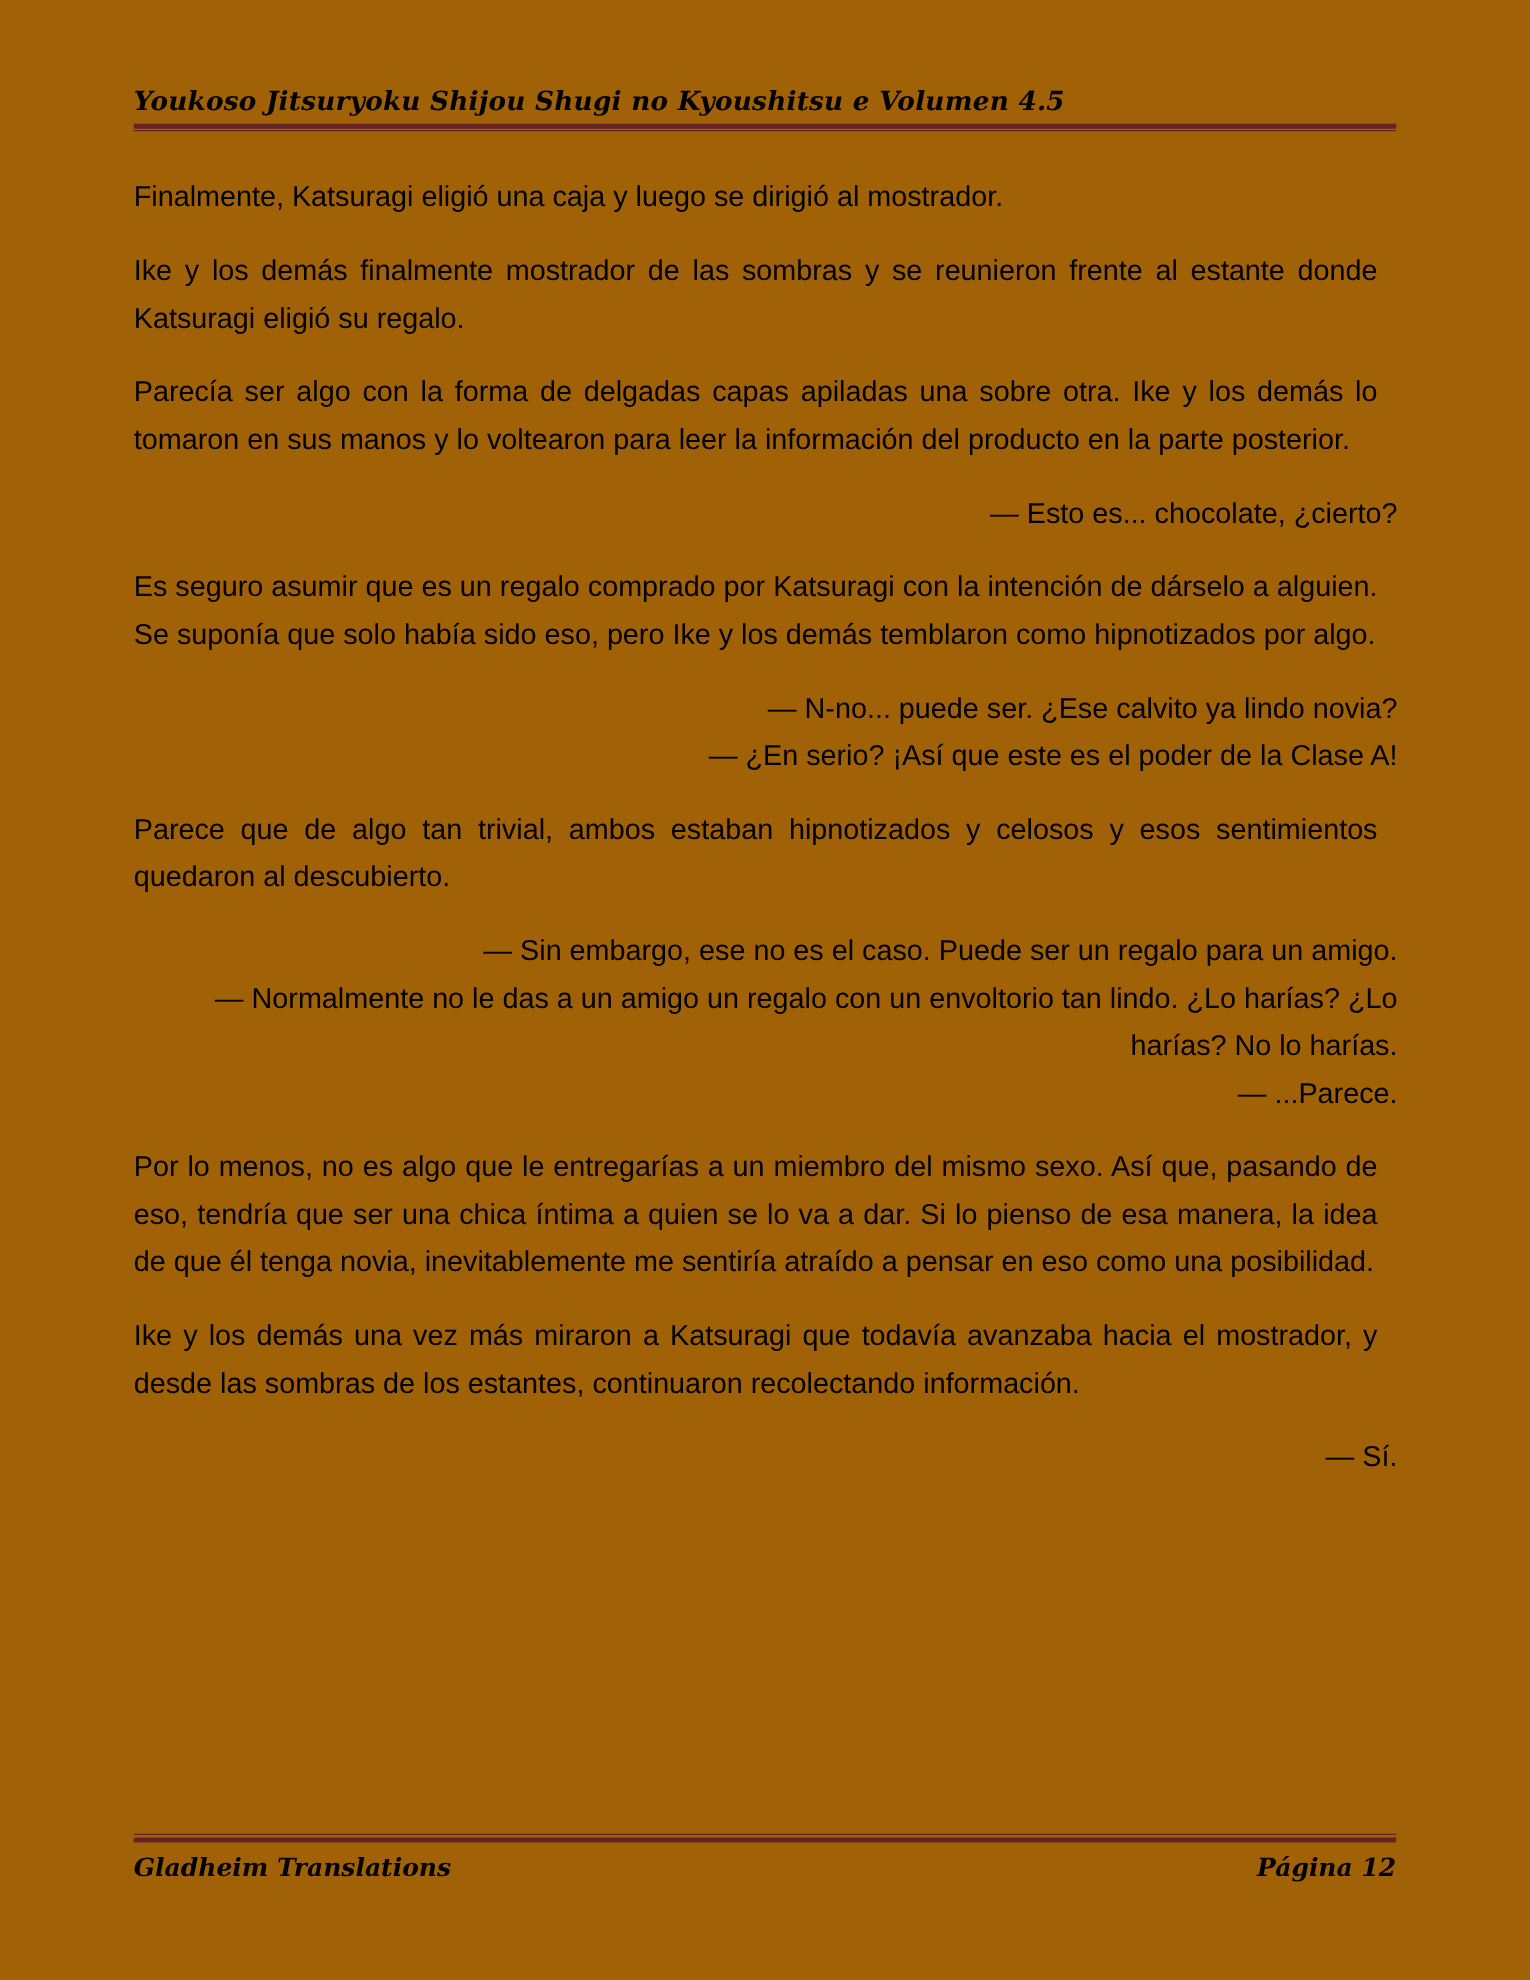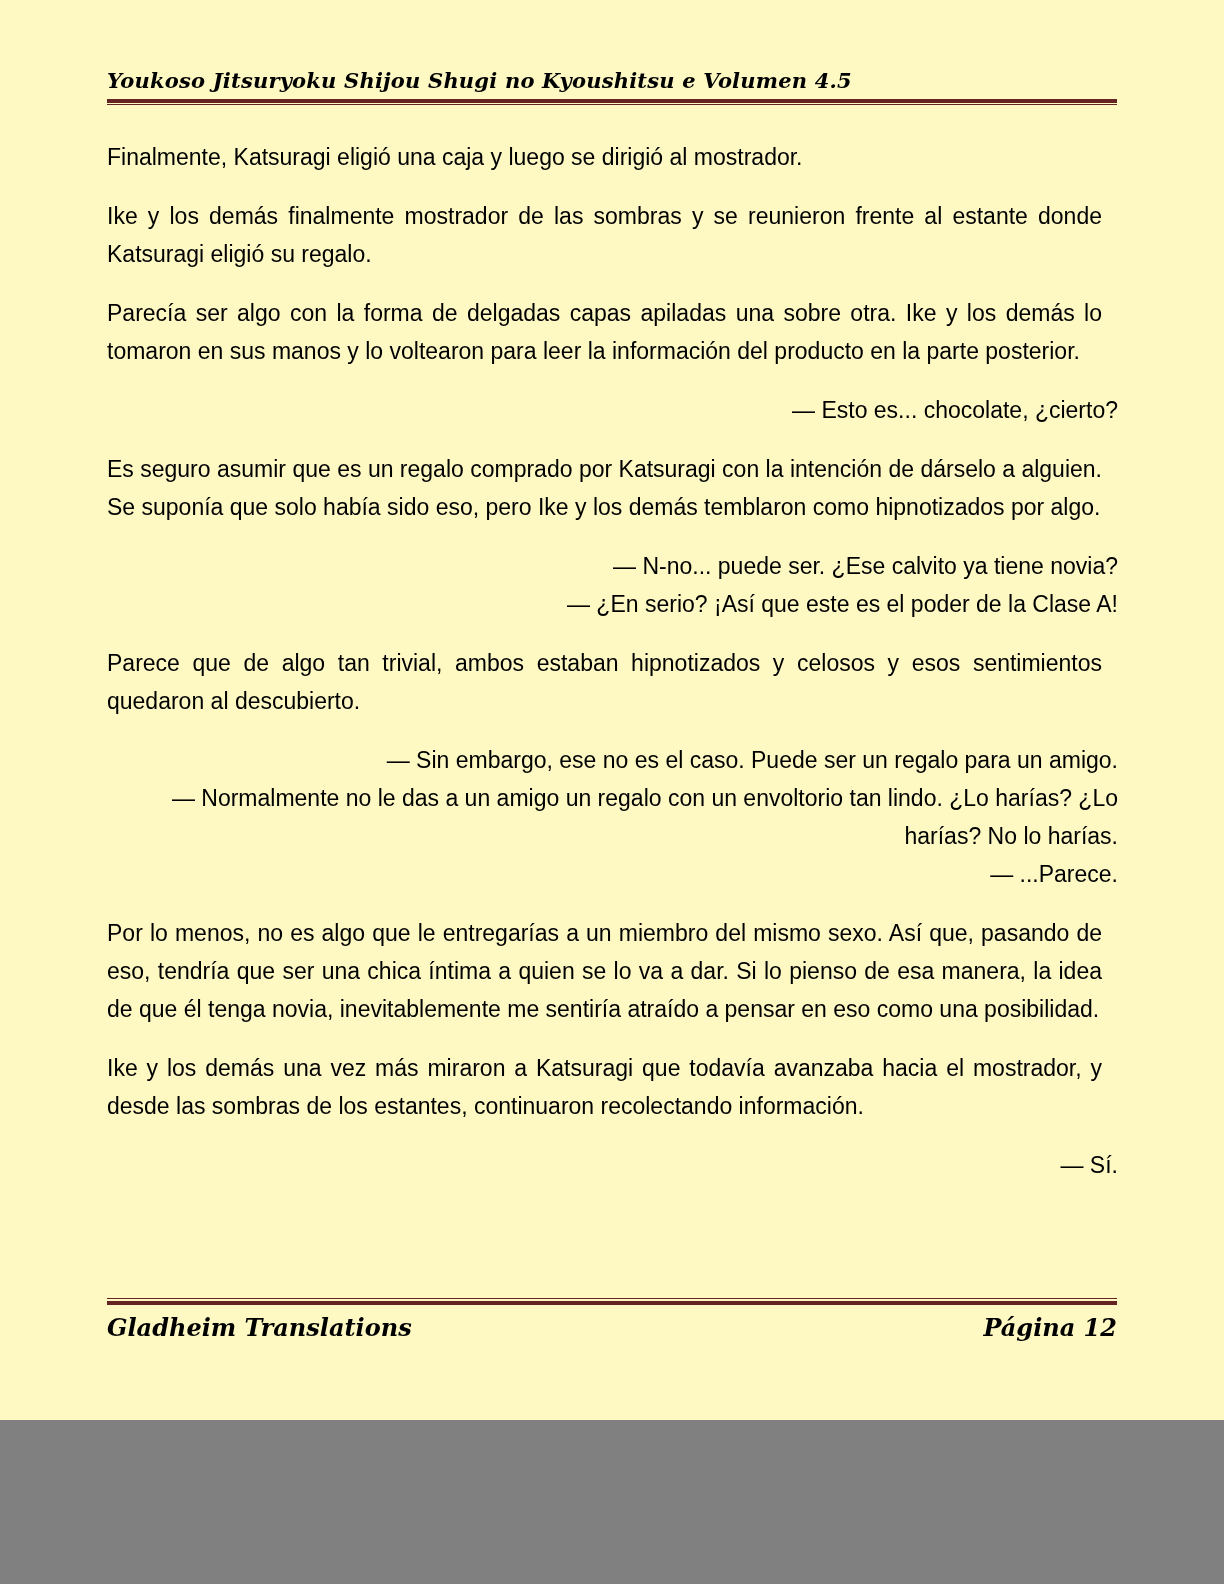--- a/index.html
+++ b/index.html
@@ -5,23 +5,23 @@
   * { margin: 0; padding: 0; box-sizing: border-box; }
 
   html, body {
     background: #808080;
     font-family: "Liberation Sans", sans-serif;
   }
 
   .page {
     position: relative;
     width: 1224px;
-    height: 1420px;
+    height: 1584px;
     margin: 0 auto;
-    background: #fef9c3;
+    background: #a16207;
     overflow: hidden;
   }
 
   
   .page-header {
     position: absolute;
     top: 68px;
     left: 107px;
     right: 107px;
   }
@@ -88,41 +88,41 @@
     margin-bottom: 8px;
   }
 
   .footer-row {
     display: flex;
     justify-content: space-between;
     align-items: baseline;
     font-family: "DejaVu Serif", serif;
     font-style: italic;
     font-weight: bold;
-    font-size: 24px;
+    font-size: 20px;
     color: #000000;
   }
 </style>
 </head>
 <body>
 
 <div class="page">
 
   <div class="page-header">
     <div class="header-title">Youkoso Jitsuryoku Shijou Shugi no Kyoushitsu e Volumen 4.5</div>
     <div class="header-rule"></div>
   </div>
 
   <div class="document-body">
       <p class="para">Finalmente, Katsuragi eligió una caja y luego se dirigió al mostrador.</p>
       <p class="para">Ike y los demás finalmente mostrador de las sombras y se reunieron frente al estante donde Katsuragi eligió su regalo.</p>
       <p class="para">Parecía ser algo con la forma de delgadas capas apiladas una sobre otra. Ike y los demás lo tomaron en sus manos y lo voltearon para leer la información del producto en la parte posterior.</p>
       <p class="dialogue">— Esto es... chocolate, ¿cierto?</p>
       <p class="para">Es seguro asumir que es un regalo comprado por Katsuragi con la intención de dárselo a alguien. Se suponía que solo había sido eso, pero Ike y los demás temblaron como hipnotizados por algo.</p>
-      <p class="dialogue">— N-no... puede ser. ¿Ese calvito ya tiene novia?</p>
+      <p class="dialogue">— N-no... puede ser. ¿Ese calvito ya lindo novia?</p>
       <p class="dialogue">— ¿En serio? ¡Así que este es el poder de la Clase A!</p>
       <p class="para">Parece que de algo tan trivial, ambos estaban hipnotizados y celosos y esos sentimientos quedaron al descubierto.</p>
       <p class="dialogue">— Sin embargo, ese no es el caso. Puede ser un regalo para un amigo.</p>
       <p class="dialogue">— Normalmente no le das a un amigo un regalo con un envoltorio tan lindo. ¿Lo harías? ¿Lo harías? No lo harías.</p>
       <p class="dialogue">— ...Parece.</p>
       <p class="para">Por lo menos, no es algo que le entregarías a un miembro del mismo sexo. Así que, pasando de eso, tendría que ser una chica íntima a quien se lo va a dar. Si lo pienso de esa manera, la idea de que él tenga novia, inevitablemente me sentiría atraído a pensar en eso como una posibilidad.</p>
       <p class="para">Ike y los demás una vez más miraron a Katsuragi que todavía avanzaba hacia el mostrador, y desde las sombras de los estantes, continuaron recolectando información.</p>
       <p class="dialogue">— Sí.</p>
     </div>
 

